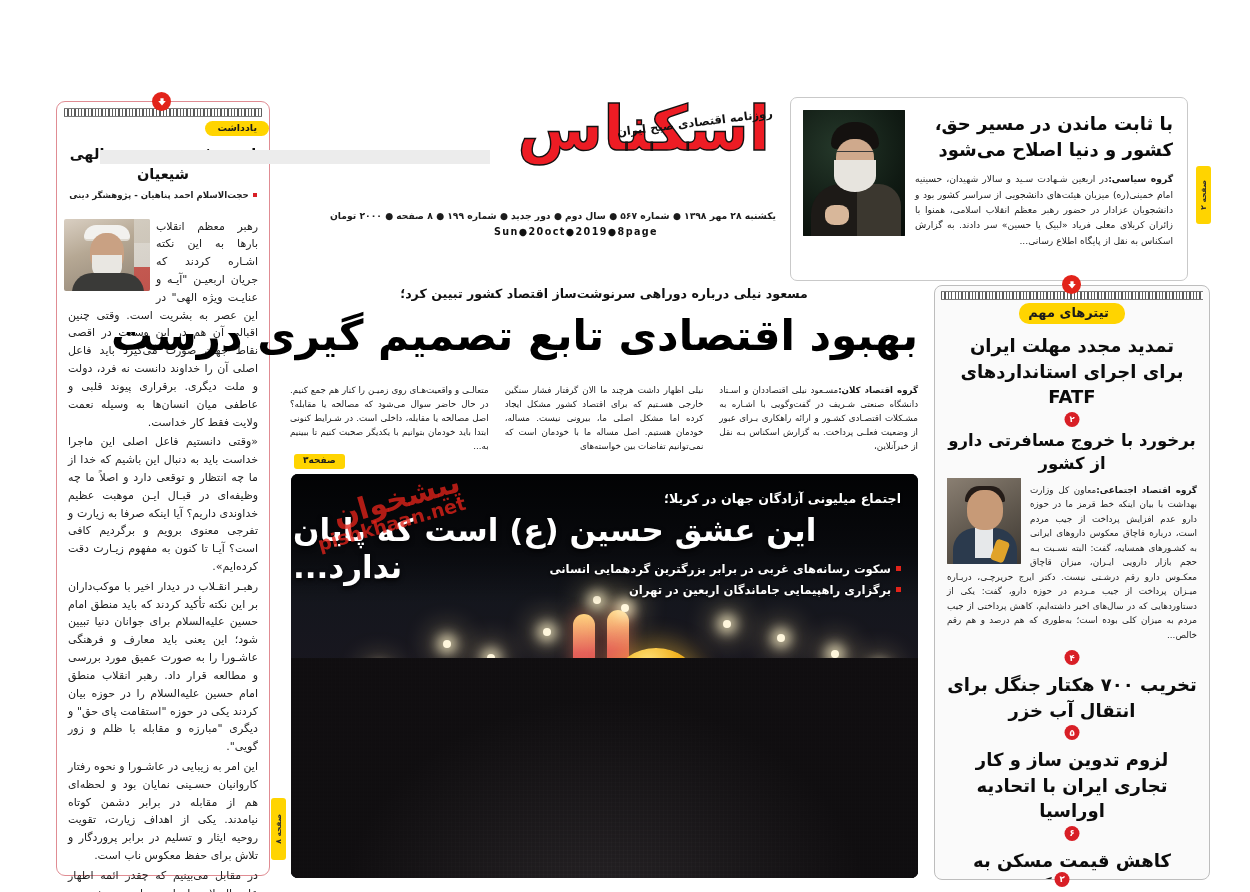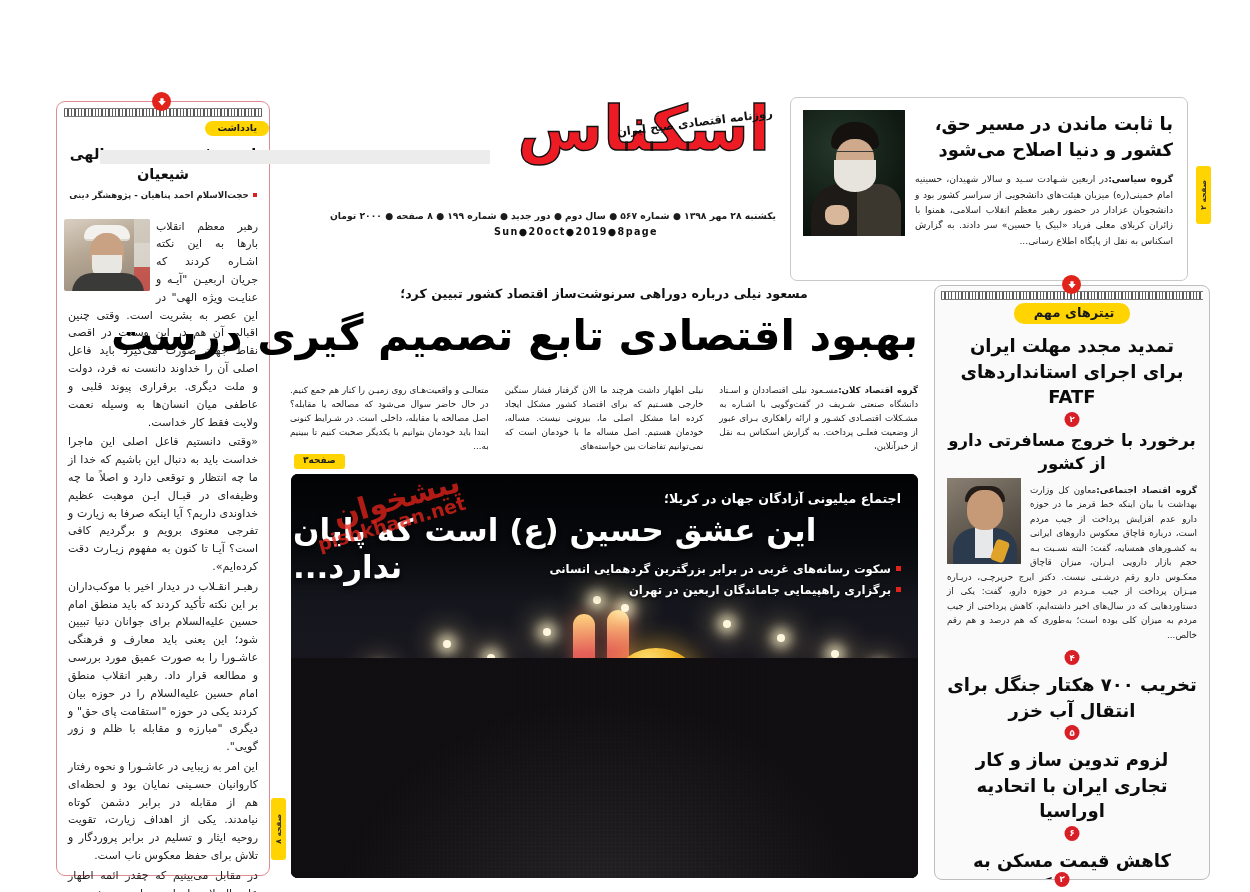--- a/index.html
+++ b/index.html
@@ -496,21 +496,21 @@
     width: 276px; height: 595px;
     border: 1.2px solid #bdbdbd;
     border-radius: 8px;
     background: #fafafa;
     overflow: hidden;
   }
   .sidebar .striped-wrap { margin: 5px 6px 0 6px; }
   .sb-head { text-align: center; margin-top: 2px; }
   .sb-head .yellow-pill {
     font-size: 13px;
-    padding: 3px 16px 4px 20px;
+    padding: 3px 16px 4px 9px;
     border-radius: 10px;
   }
   .sb-item {
     padding: 9px 12px 10px 12px;
     position: relative;
   }
   .sb-title {
     font-size: 16.5px;
     font-weight: bold;
     color: #0c0c0c;

